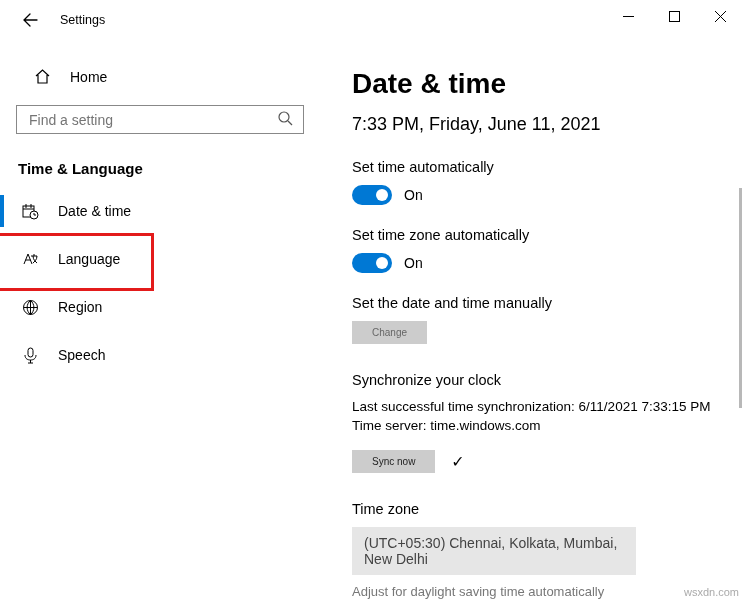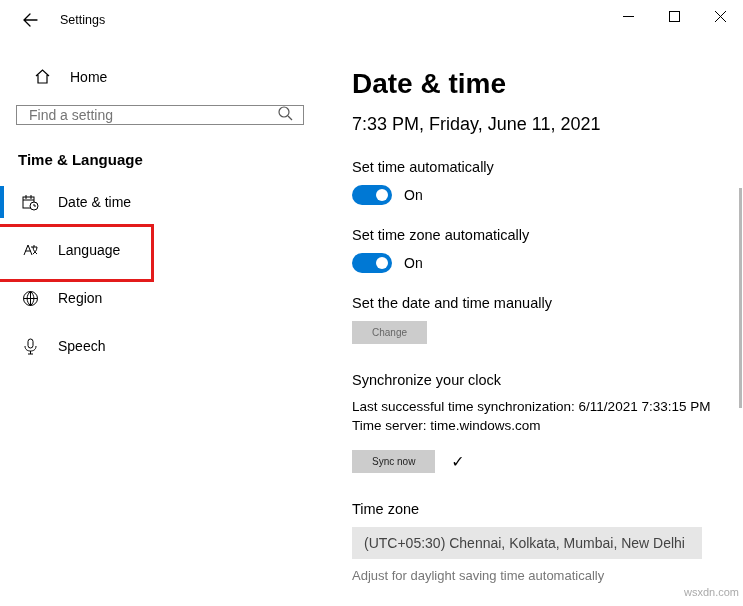--- a/index.html
+++ b/index.html
@@ -56,21 +56,21 @@
       width: 22px; display: flex; align-items: center;
     }
     .home-row span, .nav-item span.nav-label-slot {
       margin-left: 14px;
     }
     .search {
       position: relative;
       margin-top: 14px;
       border: 1px solid #888;
       width: 288px;
-      height: 20px;
+      height: 29px;
       display: flex; align-items: center;
       padding: 0 10px;
     }
     .search input {
       border: none; outline: none;
       font-size: 14px;
       width: 100%;
       font-family: inherit;
       background: transparent;
     }
@@ -160,21 +160,21 @@
       color: #666;
       cursor: default;
     }
     .btn.enabled { color: #222; cursor: pointer; }
     .section-gap { margin-top: 28px; }
     .sync-info { color: #000000; font-size: 13.5px; line-height: 1.4; margin: 2px 0 14px 0; }
     .sync-row { display: flex; align-items: center; gap: 16px; }
     .check { font-size: 16px; }
     .tz-field {
       background: #e6e6e6;
-      width: 350px;
+      width: 284px;
       padding: 8px 12px;
       color: #444;
       font-size: 14px;
       margin-top: 2px;
     }
     .adjust { color: #777; font-size: 13px; margin-top: 9px; }
     .scrollbar {
       position: absolute;
       right: 1px; top: 148px;
       width: 3px; height: 220px;

